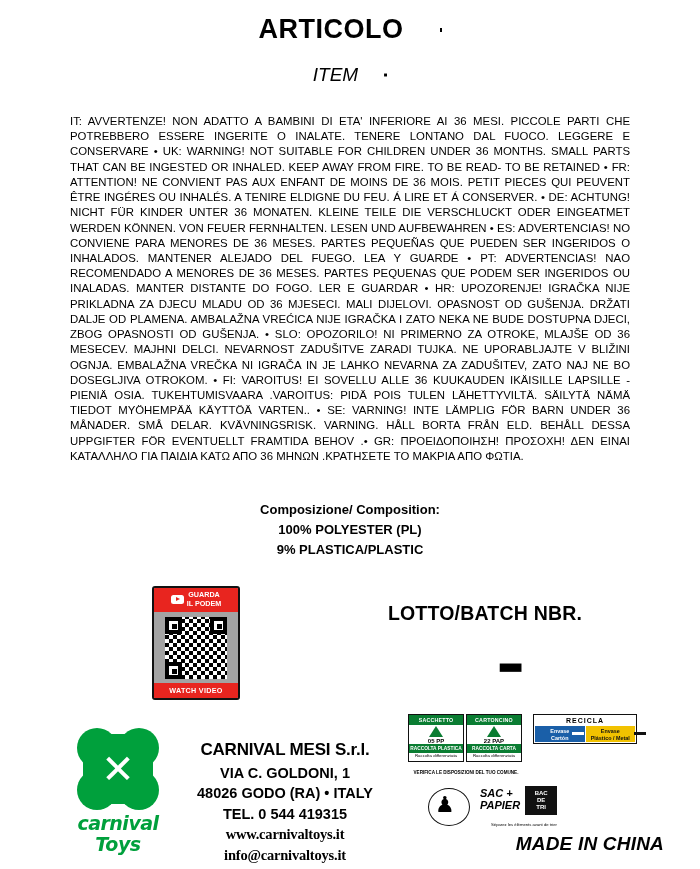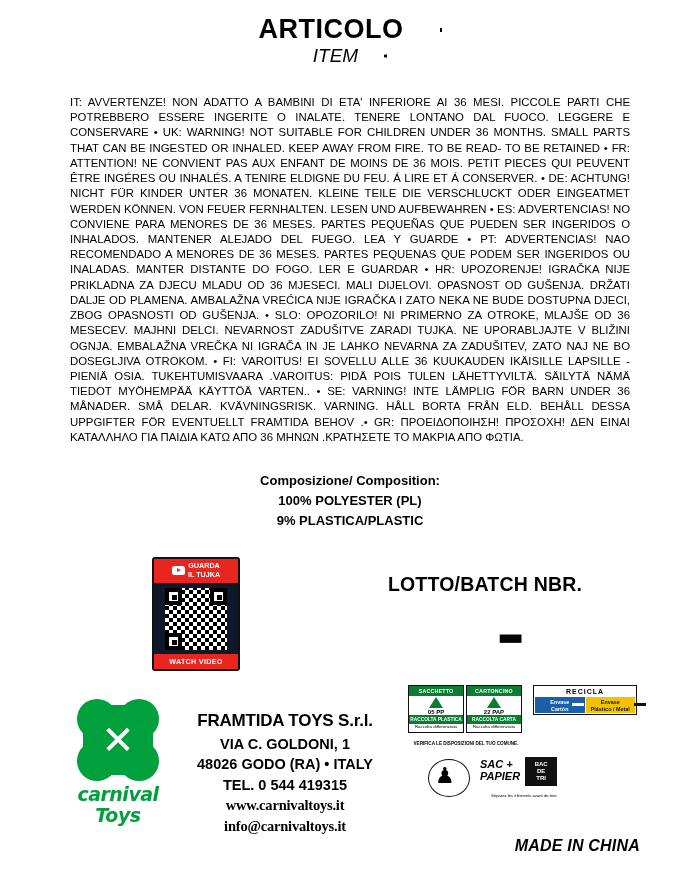--- a/index.html
+++ b/index.html
@@ -30,21 +30,21 @@
     align-items: flex-end;
     gap: 8px;
   }
   .header-line2 {
     font-size: 19px;
     font-style: italic;
     display: flex;
     justify-content: center;
     align-items: center;
     gap: 7px;
-    margin-top: 0;
+    margin-top: 19px;
   }
 
   
   .ce-mark {
     display: inline-flex;
     align-items: center;
     gap: 2px;
     font-family: "DejaVu Sans", sans-serif;
     font-weight: bold;
     font-style: normal;
@@ -56,40 +56,40 @@
   .warnings {
     margin: 28px 70px 0 70px;
     font-size: 11.4px;
     line-height: 1.335;
     text-align: justify;
     font-family: "Liberation Sans", sans-serif;
   }
 
   
   .composition {
-    margin-top: 26px;
+    margin-top: 36px;
     text-align: center;
     font-size: 13px;
     font-weight: bold;
     line-height: 1.55;
   }
 
   
   .mid-row {
     position: relative;
     height: 130px;
     margin-top: 26px;
   }
 
   .video-badge {
     position: absolute;
     left: 152px;
     top: 0;
     width: 88px;
-    background: #0f172a;
+    background: #a3a3a3;
     border: 2px solid #111;
     border-radius: 3px;
     overflow: hidden;
     box-sizing: border-box;
   }
   .vb-top {
     background: #e8251f;
     color: #fff;
     text-align: center;
     font-size: 7.2px;
@@ -412,23 +412,23 @@
     position: absolute;
     left: 66px;
     top: 36px;
     font-size: 4.2px;
     width: 100px;
     text-align: center;
   }
 
   .made-in {
     position: absolute;
-    right: 60px;
+    right: 36px;
     bottom: 14px;
-    font-size: 16px;
+    font-size: 19px;
     font-weight: bold;
     font-style: italic;
     letter-spacing: 0.2px;
   }
 </style>
 </head>
 <body>
 
 <div class="header">
   <div class="header-line1">
@@ -466,21 +466,21 @@
   <div>9% PLASTICA/PLASTIC</div>
 </div>
 
 <div class="mid-row">
 
   <div class="video-badge">
     <div class="vb-top">
       <span class="yt-glyph"></span>
       <span>
         <span>GUARDA</span><br>
-        <span>IL TUJKA</span>
+        <span>IL PODEM</span>
       </span>
     </div>
     <div class="qr">
       <span class="eye tl"></span>
       <span class="eye tr"></span>
       <span class="eye bl"></span>
     </div>
     <div class="vb-bottom">WATCH VIDEO</div>
   </div>
 
@@ -508,21 +508,21 @@
       <span class="blob b4"></span>
       <span class="cross-v"></span>
       <span class="cross-h"></span>
       <span class="x">✕</span>
     </div>
     <div class="logo-word">carnival</div>
     <div class="logo-word">Toys</div>
   </div>
 
   <div class="company">
-    <div class="name">FRAMTIDA TOYS S.r.l.</div>
+    <div class="name">CARNIVAL MESI S.r.l.</div>
     <div>VIA C. GOLDONI, 1</div>
     <div>48026 GODO (RA) • ITALY</div>
     <div>TEL. 0 544 419315</div>
     <div class="web">www.carnivaltoys.it</div>
     <div class="web">info@carnivaltoys.it</div>
   </div>
 
   <div class="recycle-area">
 
     <div class="pack-row">

